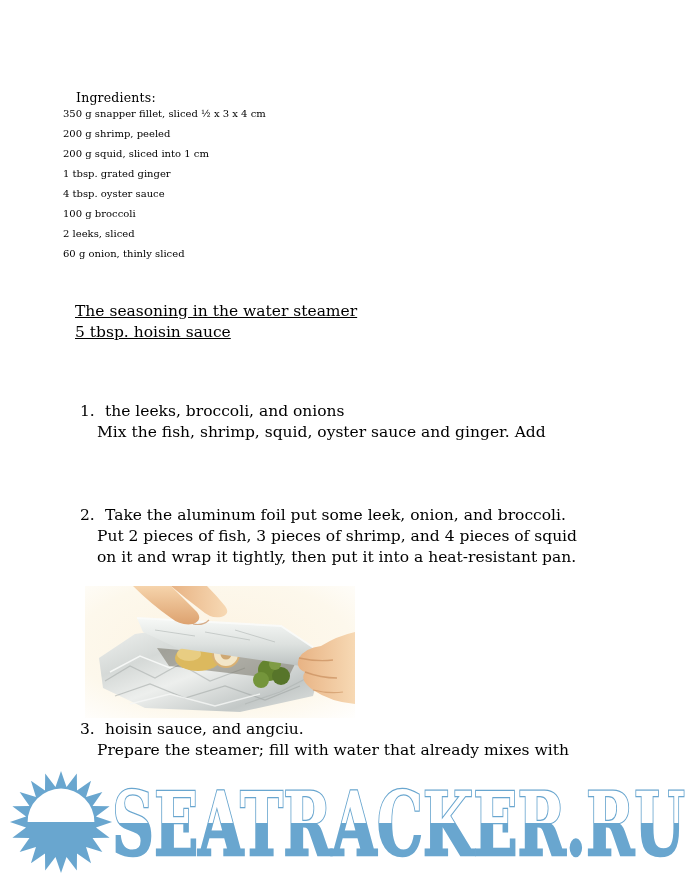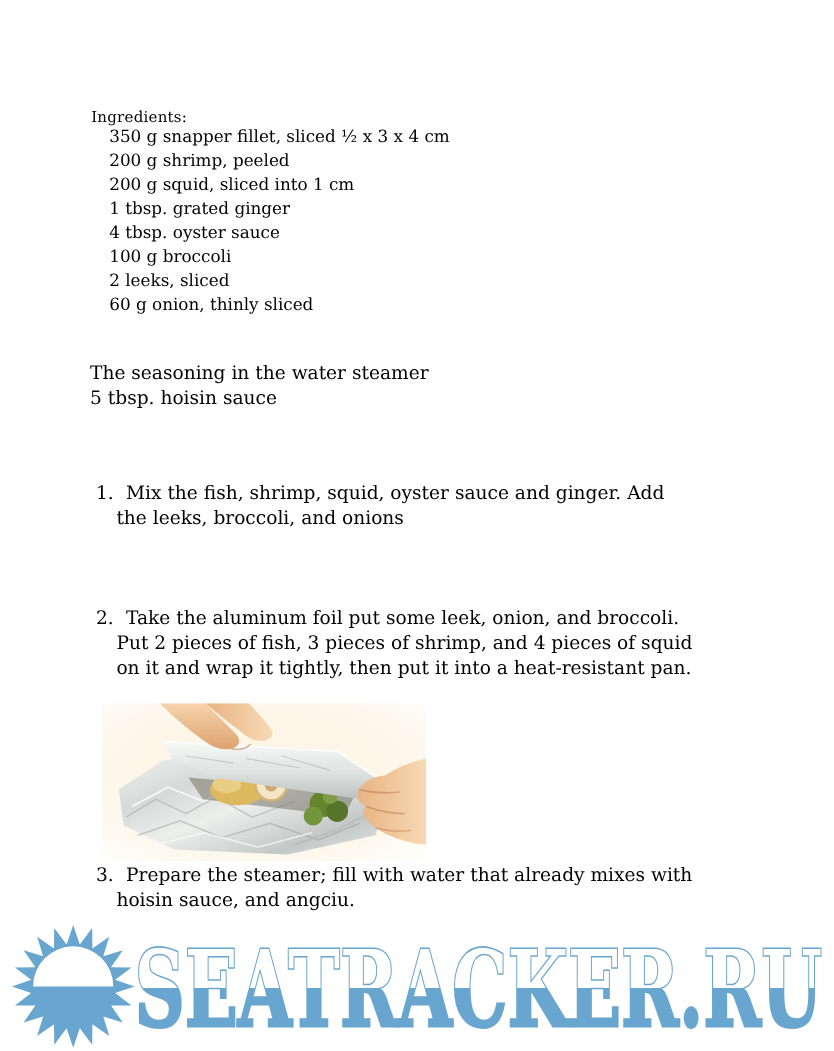--- a/index.html
+++ b/index.html
@@ -18,31 +18,31 @@
     left: 76px;
     top: 90px;
     font-size: 12.5px;
     letter-spacing: 0.2px;
     white-space: nowrap;
   }
   .ing-list {
     position: absolute;
     left: 63px;
     top: 104px;
-    font-size: 14px;
+    font-size: 10px;
     line-height: 20px;
-    margin-left: 28px;
   }
   .ing-list .line { white-space: nowrap; }
   .seasoning {
     position: absolute;
     left: 75px;
     top: 301px;
     font-size: 15.5px;
     line-height: 20.5px;
+    text-decoration: underline;
   }
   .seasoning .line { white-space: nowrap; }
   .step {
     position: absolute;
     left: 80px;
     font-size: 15.5px;
     line-height: 21px;
   }
   .step-num { position: absolute; left: 0; top: 0; }
   .step-lines { margin-left: 17px; }
@@ -92,22 +92,22 @@
   </div>
 
   <div class="seasoning">
     <div class="line">The seasoning in the water steamer</div>
     <div class="line">5 tbsp. hoisin sauce</div>
   </div>
 
   <div class="step step1">
     <span class="step-num">1.</span>
     <div class="step-lines">
+      <div class="sline">the leeks, broccoli, and onions</div>
       <div class="sline">Mix the fish, shrimp, squid, oyster sauce and ginger. Add</div>
-      <div class="sline">the leeks, broccoli, and onions</div>
     </div>
   </div>
 
   <div class="step step2">
     <span class="step-num">2.</span>
     <div class="step-lines">
       <div class="sline">Take the aluminum foil put some leek, onion, and broccoli.</div>
       <div class="sline">Put 2 pieces of fish, 3 pieces of shrimp, and 4 pieces of squid</div>
       <div class="sline">on it and wrap it tightly, then put it into a heat-resistant pan.</div>
     </div>
@@ -174,22 +174,22 @@
       <path d="M270,46 L270,118 Q246,116 228,104 Q214,94 220,86 Q210,82 214,72 Q220,62 236,60 Q252,50 270,46 Z" fill="url(#skin2)"></path>
       <path d="M220,86 Q236,92 252,92" fill="none" stroke="#c98f5e" stroke-width="1.4" opacity="0.7"></path>
       <path d="M214,72 Q232,76 248,74" fill="none" stroke="#c98f5e" stroke-width="1.4" opacity="0.7"></path>
       <path d="M228,104 Q244,108 258,106" fill="none" stroke="#c98f5e" stroke-width="1.2" opacity="0.6"></path>
     </svg>
   </div>
 
   <div class="step step3">
     <span class="step-num">3.</span>
     <div class="step-lines">
+      <div class="sline">hoisin sauce, and angciu.</div>
       <div class="sline">Prepare the steamer; fill with water that already mixes with</div>
-      <div class="sline">hoisin sauce, and angciu.</div>
     </div>
   </div>
 
   <div class="watermark">
     <svg class="wm-logo" viewBox="0 0 112 108">
       <polygon fill="#69a6cf" points="
         108.0,54.0 91.6,59.6 105.5,70.1 88.1,70.3 98.1,84.6 81.5,79.5 86.6,96.1 72.3,86.1
         72.1,103.5 61.6,89.6 56,106 50.4,89.6 39.9,103.5 39.7,86.1 25.4,96.1 30.5,79.5
         13.9,84.6 23.9,70.3 6.5,70.1 20.4,59.6 4.0,54.0 20.4,48.4 6.5,37.9 23.9,37.7
         13.9,23.4 30.5,28.5 25.4,11.9 39.7,21.9 39.9,4.5 50.4,18.4 56,2 61.6,18.4

